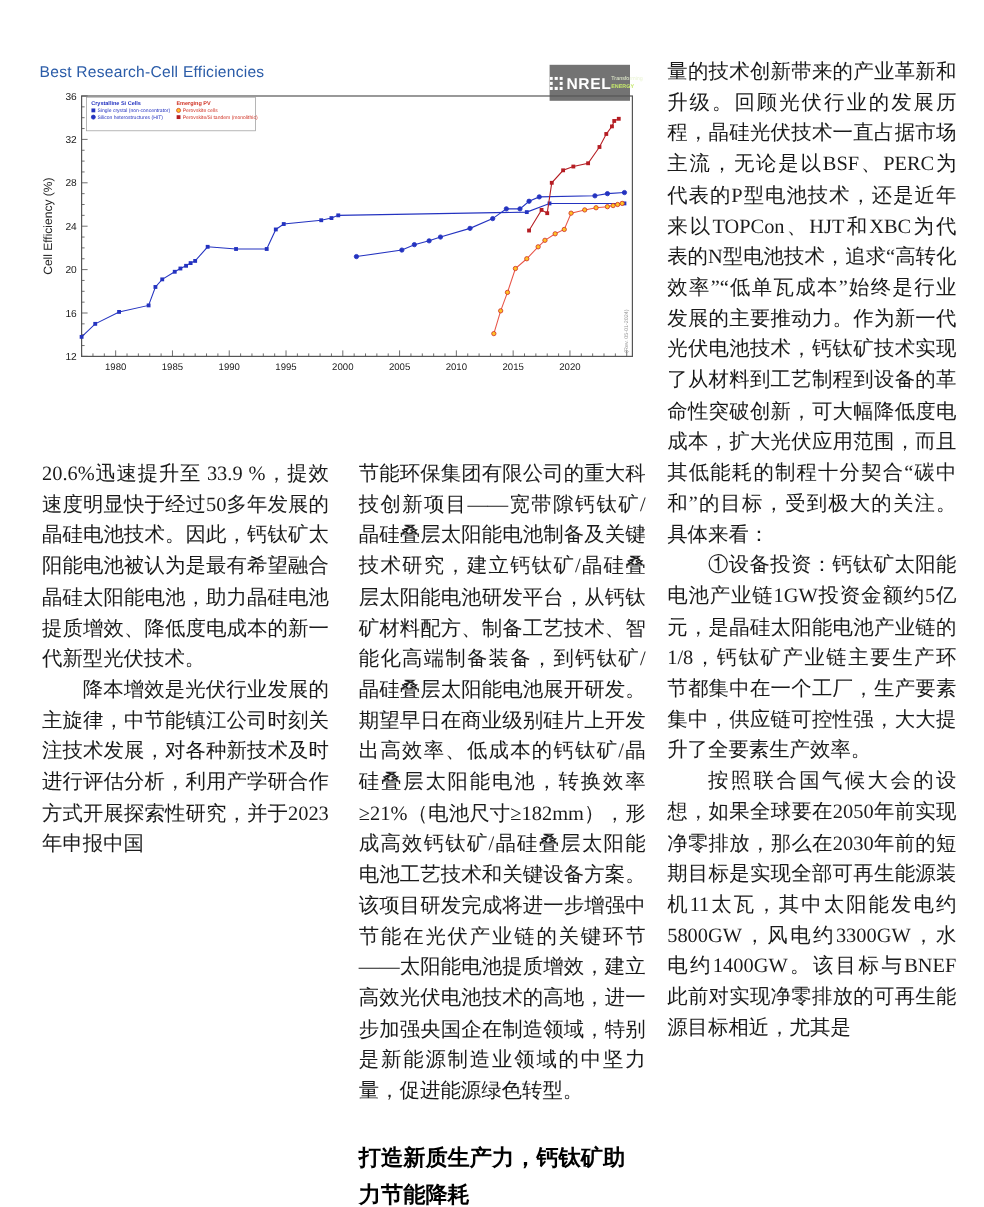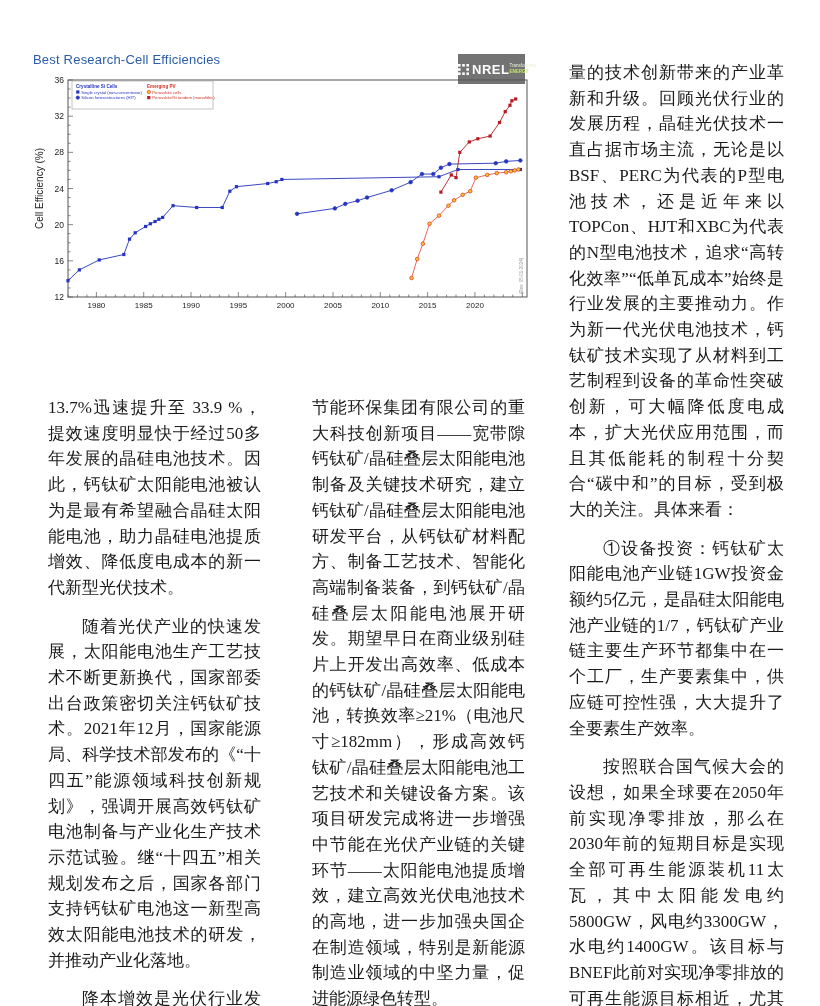--- a/index.html
+++ b/index.html
@@ -26,21 +26,21 @@
     font-weight:bold; font-size:13px; color:#ffffff; letter-spacing:.5px; line-height:13px;
   }
   .nrel-tagline{font-family:"Liberation Sans",sans-serif; font-size:4.5px; color:#e9f3d2; line-height:6px;}
   .nrel-tagline .em{color:#c5e86c; font-weight:bold;}
   .chart-svg{position:absolute; left:0; top:0;}
   
   .col{
     position:absolute; width:239px; text-align:justify;
     font-size:17px; line-height:25.7px;
   }
-  .col p{margin:13px; padding:0;}
+  .col p{margin:0; padding:0;}
   .col p.indent{text-indent:2em;}
   .col-left{left:35px;  top:382px;}
   .col-mid {left:299px; top:382px;}
   .col-right{left:556px; top:47px; width:241px;}
   .sec-heading{
     font-family:"Liberation Sans","DejaVu Sans",sans-serif;
     font-weight:bold; font-size:18.5px; line-height:31px; color:#000;
     margin:27px 0 7px 0 !important; text-align:left;
   }
 </style>
@@ -239,30 +239,29 @@
         <text x="51.3" y="49.1" font-size="4.2" fill="#2433c0" font-family="&quot;Liberation Sans&quot;,&quot;DejaVu Sans&quot;,sans-serif">Silicon heterostructures (HIT)</text>
         <text x="117" y="37.5" font-size="4.6" font-weight="bold" fill="#d03325" font-family="&quot;Liberation Sans&quot;,&quot;DejaVu Sans&quot;,sans-serif">Emerging PV</text>
         <circle cx="118.8" cy="42" r="1.7" fill="#ffc125" stroke="#d03325" stroke-width="0.6"></circle>
         <text x="122.3" y="43.5" font-size="4.2" fill="#d03325" font-family="&quot;Liberation Sans&quot;,&quot;DejaVu Sans&quot;,sans-serif">Perovskite cells</text>
         <rect x="117.2" y="46" width="3.2" height="3.2" fill="#b51d23"></rect>
         <text x="122.3" y="49.1" font-size="4.2" fill="#d03325" font-family="&quot;Liberation Sans&quot;,&quot;DejaVu Sans&quot;,sans-serif">Perovskite/Si tandem (monolithic)</text>
       </svg>
   </div>
 
   <div class="col col-left">
-    <p>13.7%迅速提升至 33.9 %，提效速度明显快于经过50多年发展的晶硅电池技术。因此，钙钛矿太阳能电池被认为是最有希望融合晶硅太阳能电池，助力晶硅电池提质增效、降低度电成本的新一代新型光伏技术。</p>
-    <p class="indent">随着光伏产业的快速发展，太阳能电池生产工艺技术不断更新换代，国家部委出台政策密切关注钙钛矿技术。2021年12月，国家能源局、科学技术部发布的《“十四五”能源领域科技创新规划》，强调开展高效钙钛矿电池制备与产业化生产技术示范试验。继“十四五”相关规划发布之后，国家各部门支持钙钛矿电池这一新型高效太阳能电池技术的研发，并推动产业化落地。</p>
+    <p>20.6%迅速提升至 33.9 %，提效速度明显快于经过50多年发展的晶硅电池技术。因此，钙钛矿太阳能电池被认为是最有希望融合晶硅太阳能电池，助力晶硅电池提质增效、降低度电成本的新一代新型光伏技术。</p>
     <p class="indent">降本增效是光伏行业发展的主旋律，中节能镇江公司时刻关注技术发展，对各种新技术及时进行评估分析，利用产学研合作方式开展探索性研究，并于2023年申报中国</p>
   </div>
 
   <div class="col col-mid">
     <p>节能环保集团有限公司的重大科技创新项目——宽带隙钙钛矿/晶硅叠层太阳能电池制备及关键技术研究，建立钙钛矿/晶硅叠层太阳能电池研发平台，从钙钛矿材料配方、制备工艺技术、智能化高端制备装备，到钙钛矿/晶硅叠层太阳能电池展开研发。期望早日在商业级别硅片上开发出高效率、低成本的钙钛矿/晶硅叠层太阳能电池，转换效率≥21%（电池尺寸≥182mm），形成高效钙钛矿/晶硅叠层太阳能电池工艺技术和关键设备方案。该项目研发完成将进一步增强中节能在光伏产业链的关键环节——太阳能电池提质增效，建立高效光伏电池技术的高地，进一步加强央国企在制造领域，特别是新能源制造业领域的中坚力量，促进能源绿色转型。</p>
     <p class="sec-heading">打造新质生产力，钙钛矿助力节能降耗</p>
 
   </div>
 
   <div class="col col-right">
     <p>量的技术创新带来的产业革新和升级。回顾光伏行业的发展历程，晶硅光伏技术一直占据市场主流，无论是以BSF、PERC为代表的P型电池技术，还是近年来以TOPCon、HJT和XBC为代表的N型电池技术，追求“高转化效率”“低单瓦成本”始终是行业发展的主要推动力。作为新一代光伏电池技术，钙钛矿技术实现了从材料到工艺制程到设备的革命性突破创新，可大幅降低度电成本，扩大光伏应用范围，而且其低能耗的制程十分契合“碳中和”的目标，受到极大的关注。具体来看：</p>
-    <p class="indent">①设备投资：钙钛矿太阳能电池产业链1GW投资金额约5亿元，是晶硅太阳能电池产业链的1/7，钙钛矿产业链主要生产环节都集中在一个工厂，生产要素集中，供应链可控性强，大大提升了全要素生产效率。</p>
+    <p class="indent">①设备投资：钙钛矿太阳能电池产业链1GW投资金额约5亿元，是晶硅太阳能电池产业链的1/8，钙钛矿产业链主要生产环节都集中在一个工厂，生产要素集中，供应链可控性强，大大提升了全要素生产效率。</p>
     <p class="indent">按照联合国气候大会的设想，如果全球要在2050年前实现净零排放，那么在2030年前的短期目标是实现全部可再生能源装机11太瓦，其中太阳能发电约5800GW，风电约3300GW，水电约1400GW。该目标与BNEF此前对实现净零排放的可再生能源目标相近，尤其是</p>
   </div>
 
 </div>
 
 </body></html>

